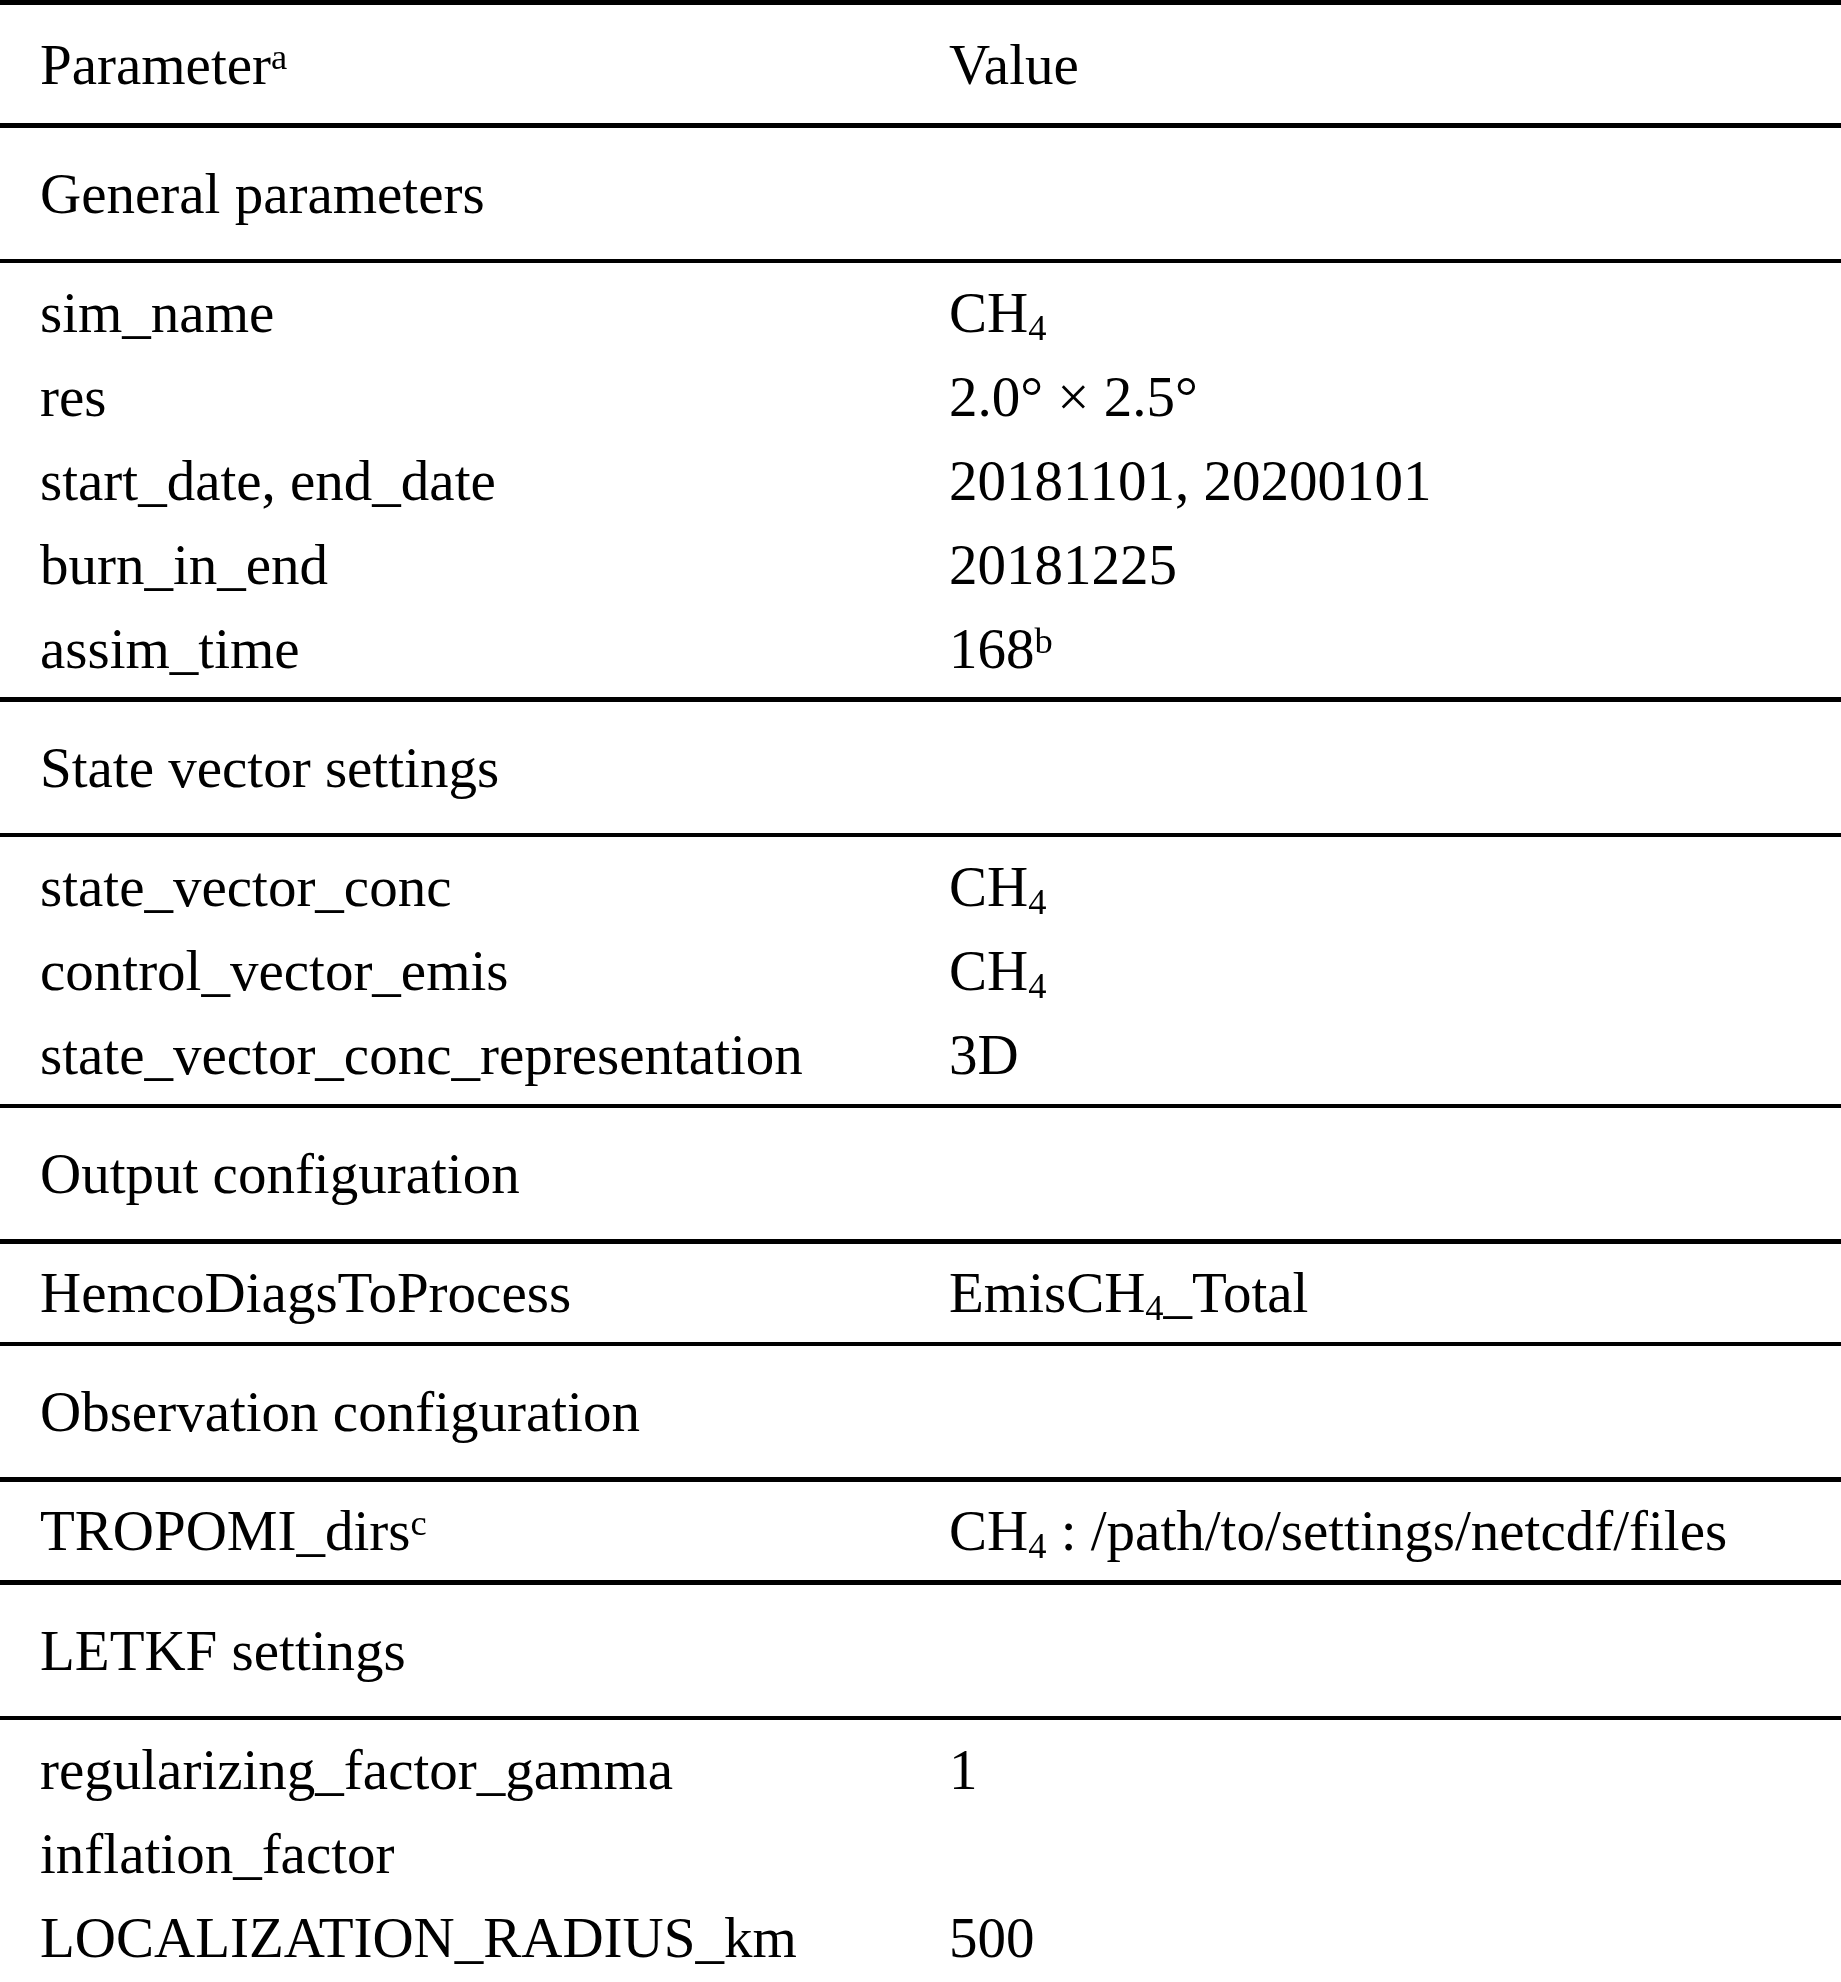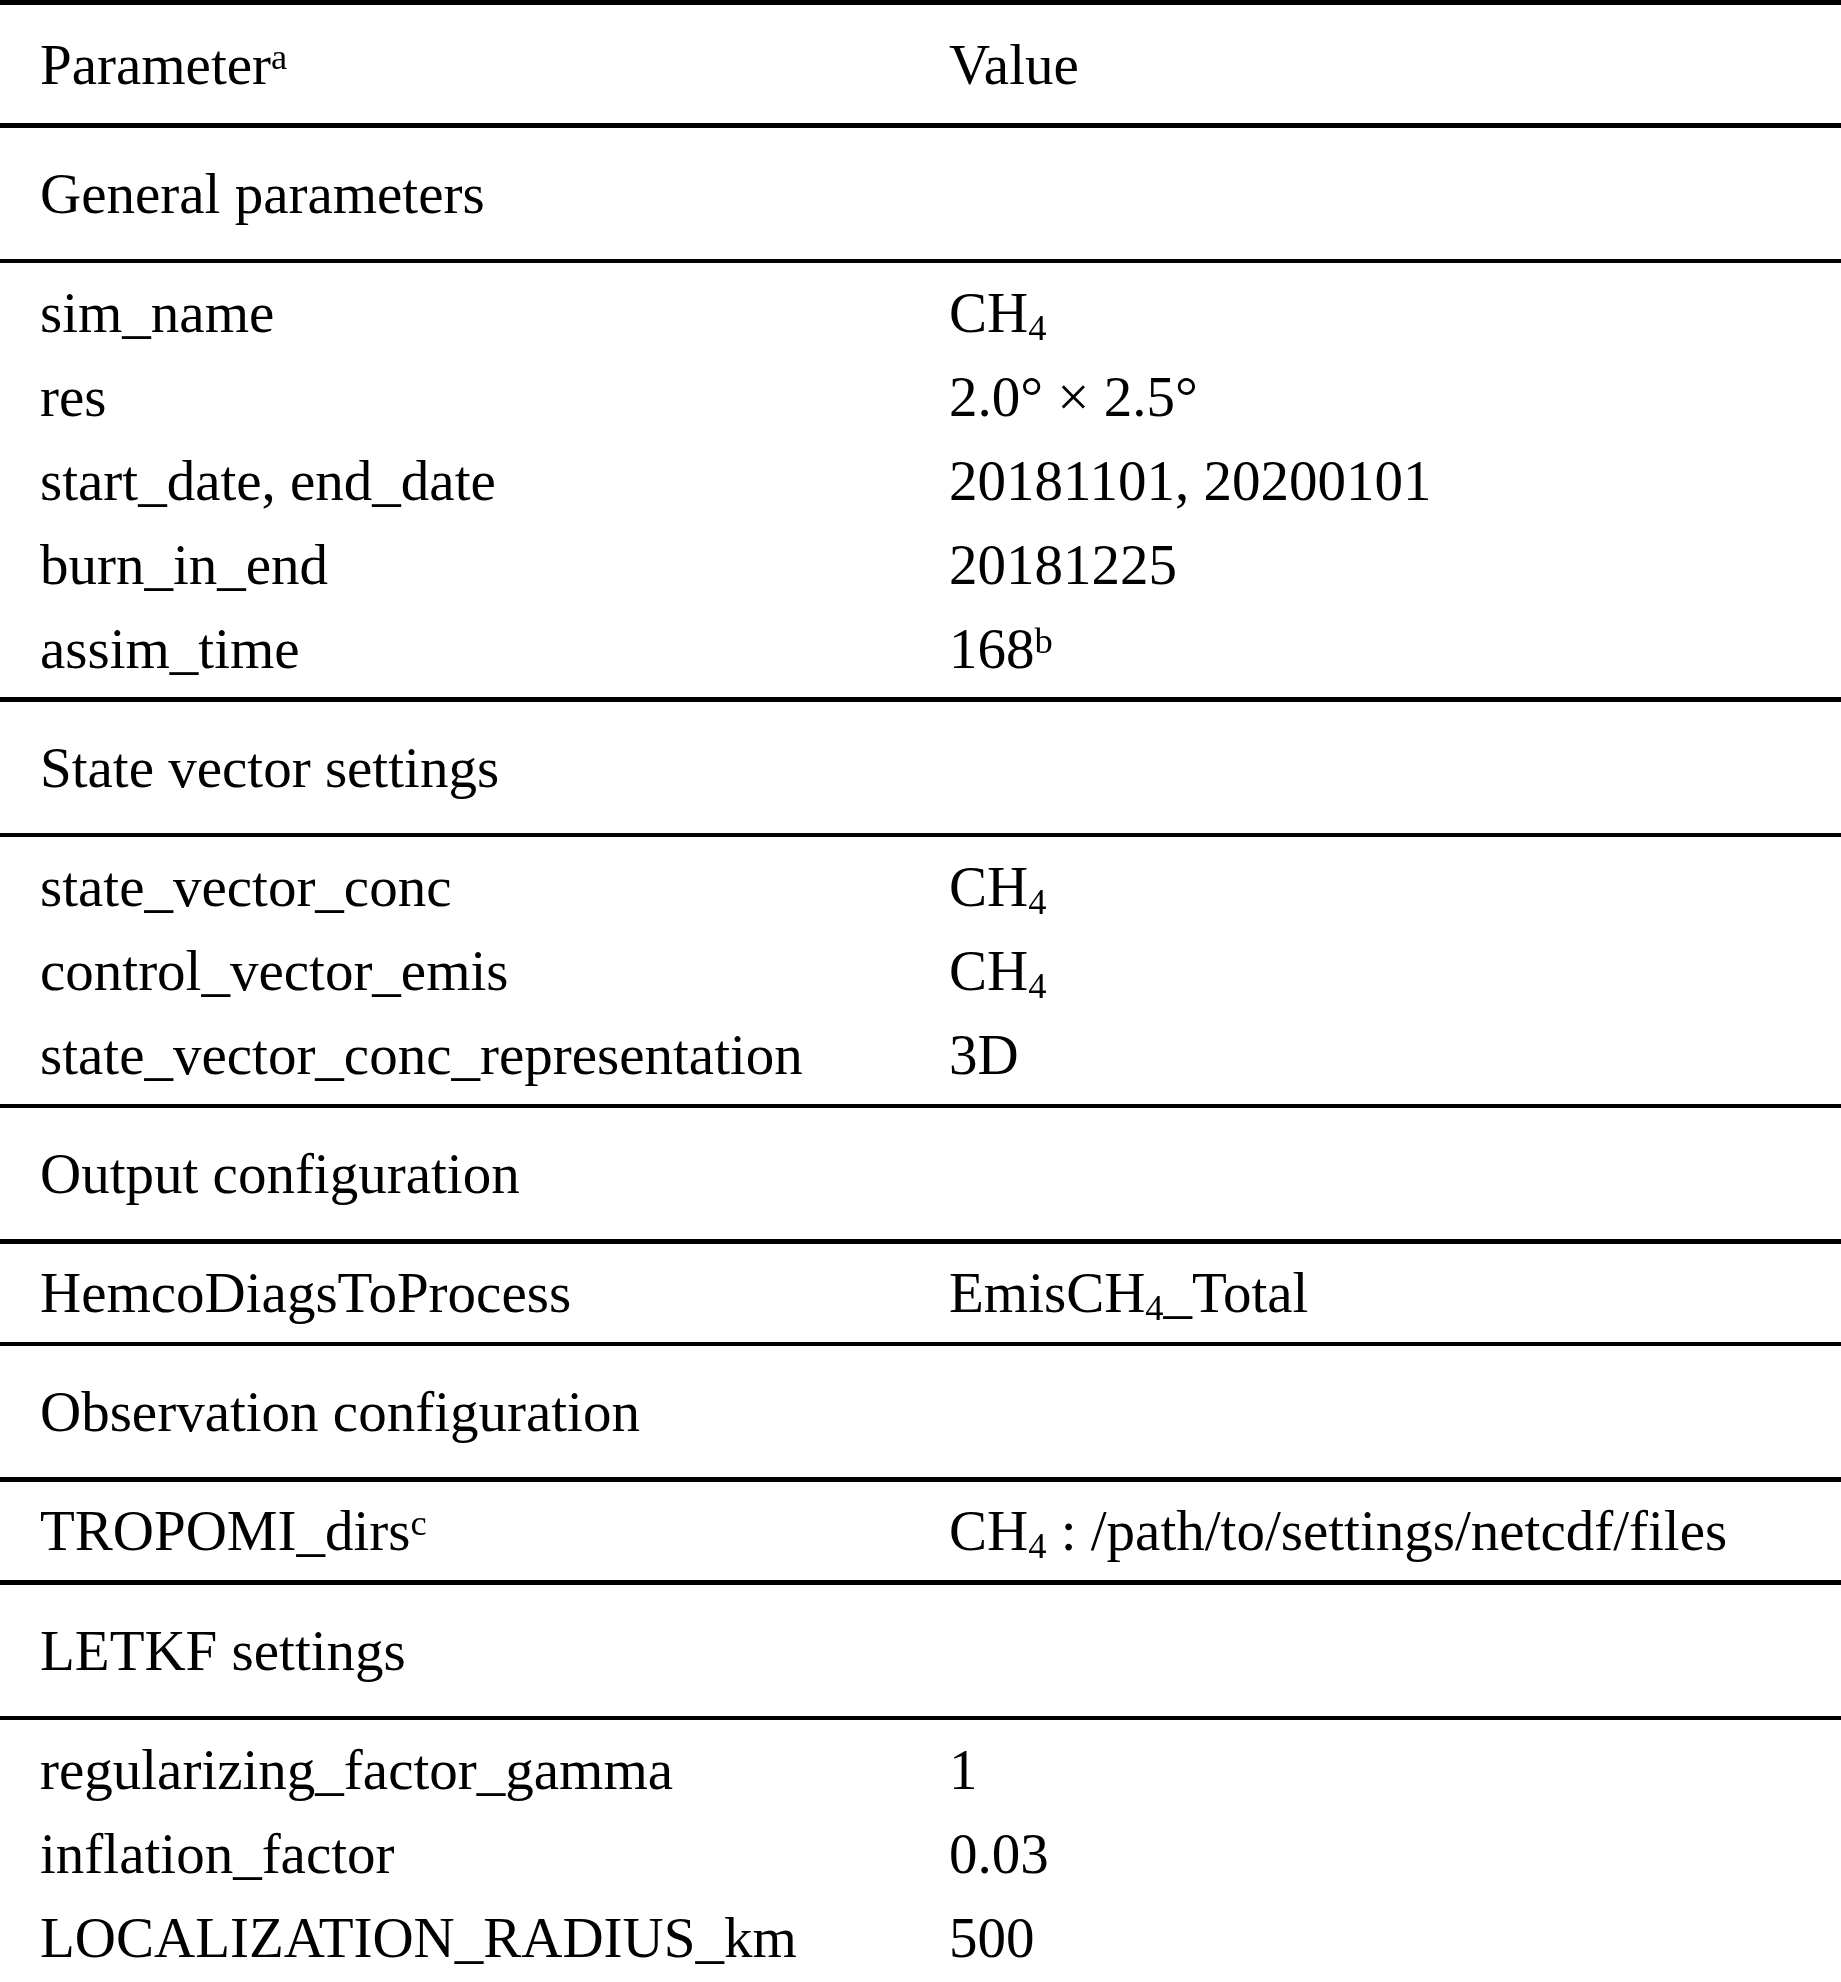--- a/index.html
+++ b/index.html
@@ -107,21 +107,20 @@
           <div class="cell param-cell"><span>TROPOMI_dirs</span><sup>c</sup></div>
           <div class="cell value-cell"><span>CH</span><sub>4</sub><span> : /path/to/settings/netcdf/files</span></div>
         </div>
       </div><div class="rule"></div><div class="section-title">LETKF settings</div><div class="rule"></div><div class="rows">
         <div class="row">
           <div class="cell param-cell"><span>regularizing_factor_gamma</span></div>
           <div class="cell value-cell"><span>1</span></div>
         </div>
         <div class="row">
           <div class="cell param-cell"><span>inflation_factor</span></div>
-          <div class="cell value-cell"><span>0.03</span></div>
         </div>
         <div class="row">
           <div class="cell param-cell"><span>LOCALIZATION_RADIUS_km</span></div>
           <div class="cell value-cell"><span>500</span></div>
         </div>
       </div><div class="rule rule-thick"></div></div>
 </div>
 
 
 </body></html>

